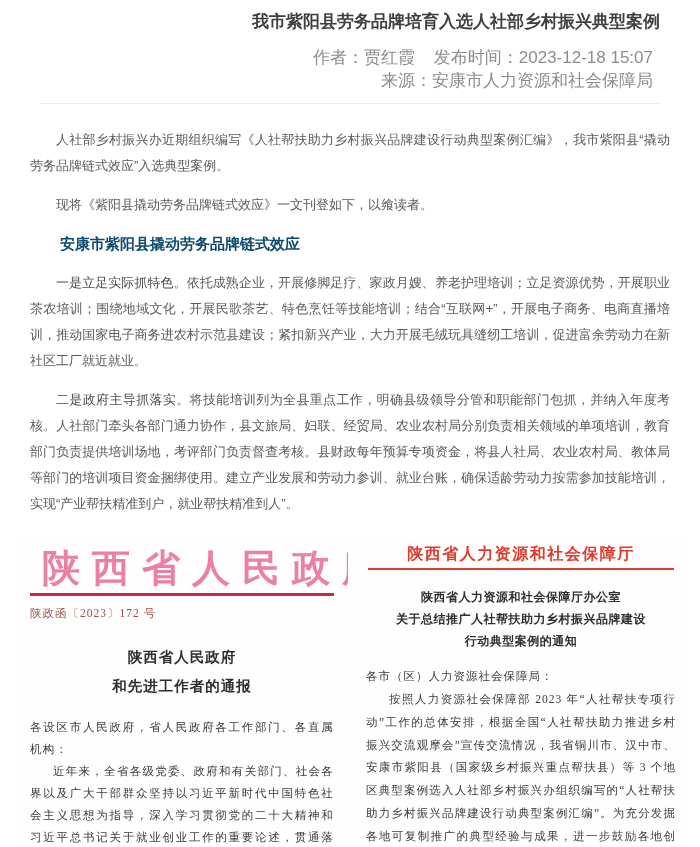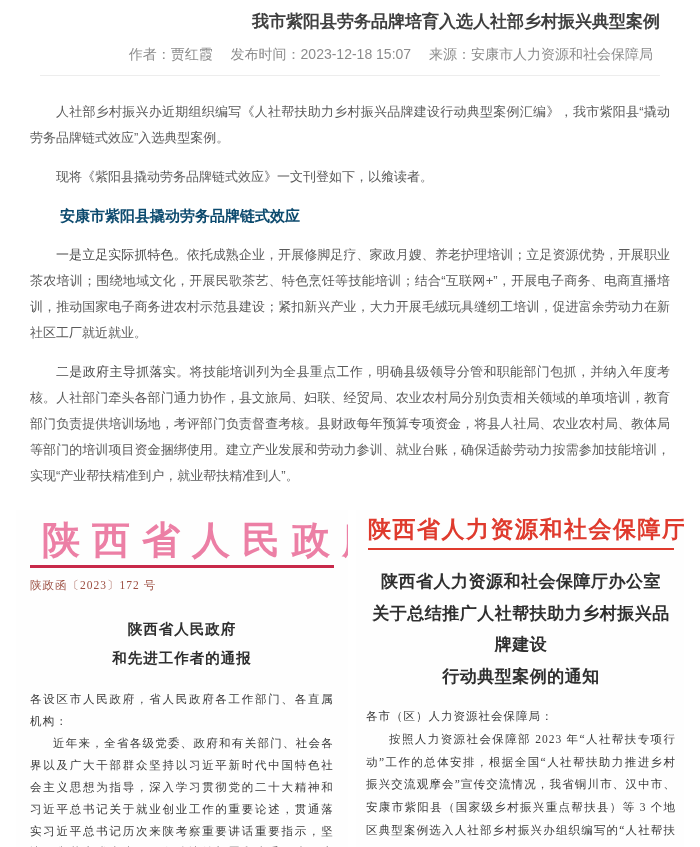--- a/index.html
+++ b/index.html
@@ -14,21 +14,21 @@
     font-family:"Liberation Sans","DejaVu Sans",sans-serif;
     color:#595959;
   }
   .page{width:700px;}
 
   
   .article-header{padding:10px 40px 0;text-align:right;}
   .article-title{
     font-size:17px;font-weight:bold;color:#3f3f3f;line-height:1.45;margin:0;
   }
-  .article-meta{margin-top:11px;font-size:14px;color:#8c8c8c;}
+  .article-meta{margin-top:11px;font-size:17px;color:#8c8c8c;}
   .meta-item{margin:0 7px;white-space:nowrap;}
   .divider{border-bottom:1px solid #ededed;margin-top:11px;}
 
   
   .article-body{padding:10px 30px 0;font-size:13px;color:#5a5a5a;}
   .article-body p{margin:13px 0;line-height:26px;text-indent:2em;text-align:justify;}
   .article-subtitle{
     text-align:center;font-weight:bold;font-size:15px;color:#0c4a6e;
     margin:20px 0 2px;text-indent:0;
   }
@@ -60,26 +60,26 @@
     color:#2f2f2f;margin-top:22px;letter-spacing:1px;
   }
   .scan-body{font-size:11.5px;line-height:1.9;text-align:justify;letter-spacing:1.2px;}
   .scan-left .scan-body{margin-top:16px;}
   .scan-body p{margin:0;}
   .scan-body p.indent{text-indent:2em;}
 
   
   .hr-masthead{
     text-align:center;font-weight:bold;color:var(--accent-red);
-    font-size:23px;letter-spacing:1.5px;white-space:nowrap;
+    font-size:16px;letter-spacing:1.5px;white-space:nowrap;
     border-bottom:2px solid var(--accent-red);
     padding-bottom:5px;margin:4px 2px 0 2px;line-height:1.2;
   }
   .hr-title{
-    text-align:center;font-weight:bold;font-size:17px;line-height:1.85;
+    text-align:center;font-weight:bold;font-size:12px;line-height:1.85;
     color:#2f2f2f;margin-top:16px;letter-spacing:0.5px;
   }
   .scan-right .scan-body{margin-top:13px;line-height:1.98;letter-spacing:1px;}
 </style>
 </head>
 <body>
 
 <div class="page">
 
   <div class="article-header">

